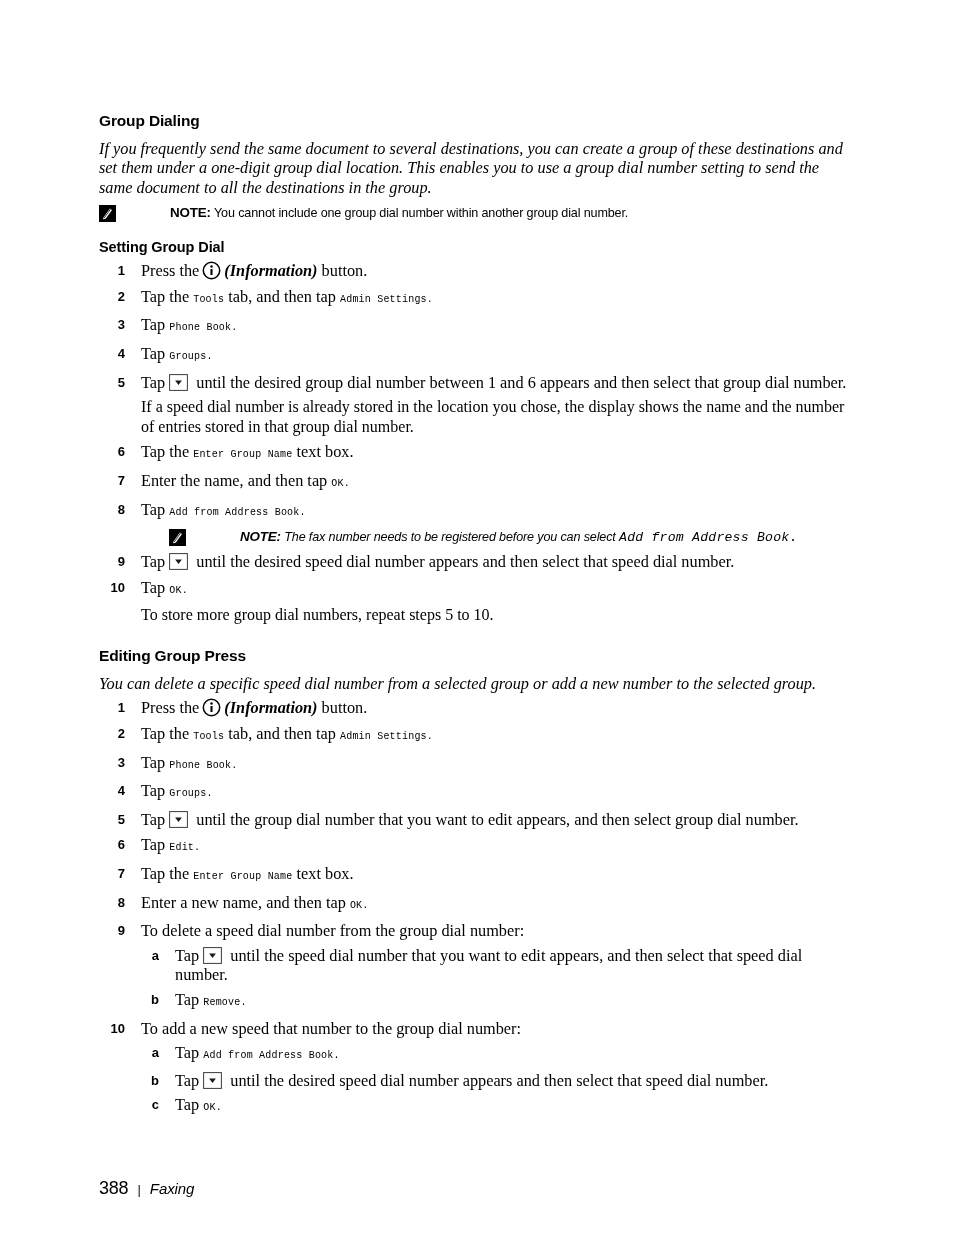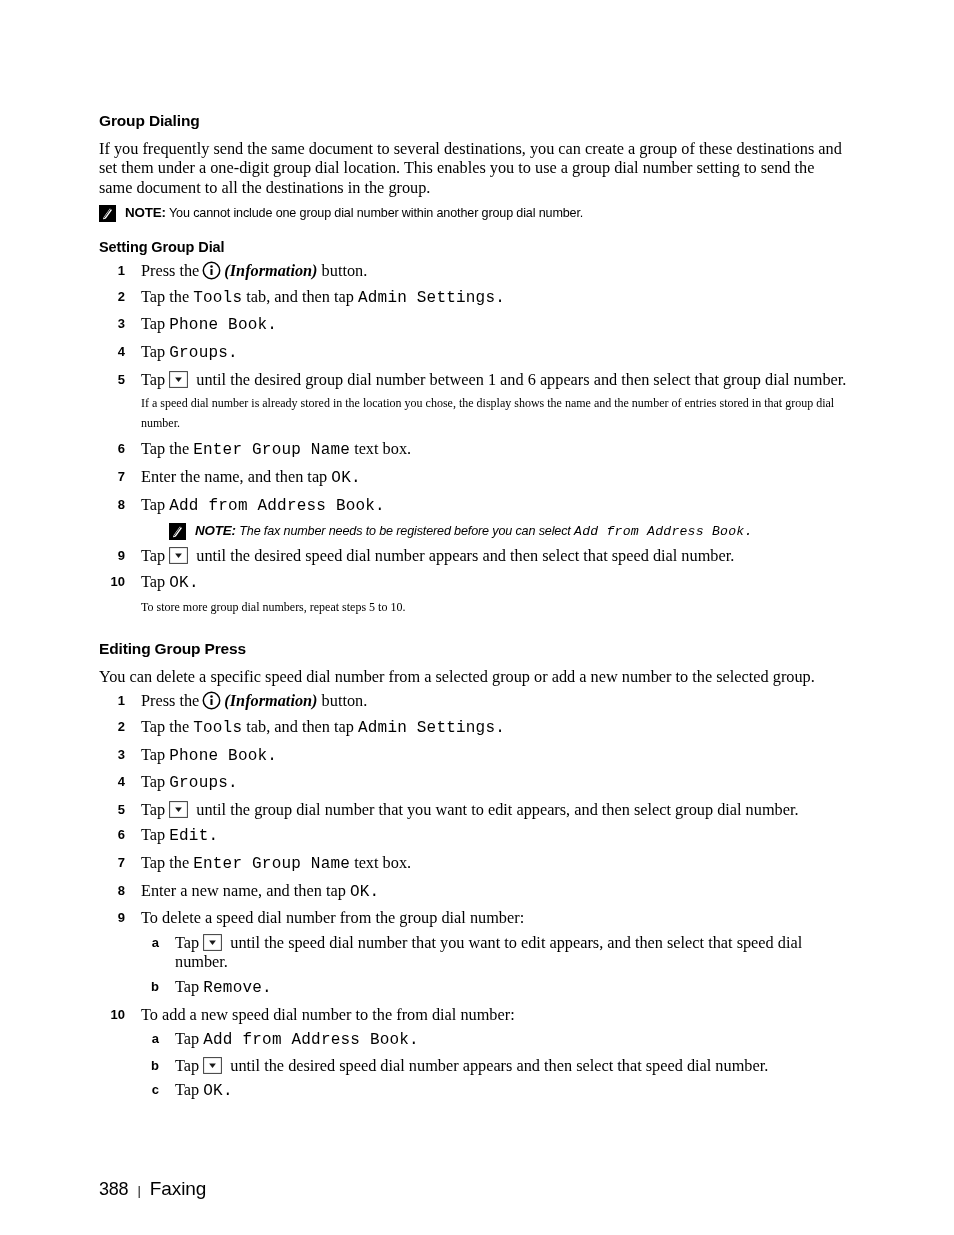--- a/index.html
+++ b/index.html
@@ -49,35 +49,37 @@
     line-height: 1.15;
   }
   h2.section-head.spaced-top { margin-top: 22px; }
 
   
   p.body {
     font-size: 16.3px;
     line-height: 19.6px;
     margin: 0 0 0 0;
     text-align: left;
+    font-style: italic;
   }
   p.body.intro { margin-bottom: 5px; }
 
   
   .ui {
     font-family: "Liberation Mono", "DejaVu Sans Mono", monospace;
-    font-size: 16px;
+    font-size: 10px;
     letter-spacing: 0.2px;
   }
 
   
   .note {
     display: flex;
     align-items: flex-start;
     margin: 6px 0 0 0;
+    gap: 45px;
   }
   .note.indent-1 { margin-left: 0px; }
   .note.indent-2 { margin-left: 28px; font-style: italic; }
   .note-icon {
     flex: 0 0 auto;
     width: 17px;
     height: 17px;
     background: #000000;
     margin-right: 9px;
     margin-top: 1px;
@@ -114,21 +116,21 @@
     top: 0;
     width: 26px;
     text-align: right;
     font-family: "Liberation Sans", "DejaVu Sans", sans-serif;
     font-weight: bold;
     font-size: 13px;
     line-height: 20px;
   }
   ol.steps > li .step-extra {
     margin-top: 5px;
-    font-size: 12px;
+    font-size: 16px;
     line-height: 19.6px;
   }
 
   
   ol.substeps {
     list-style: none;
     margin: 5px 0 0 0;
     padding: 0;
   }
   ol.substeps > li {
@@ -184,22 +186,23 @@
     font-weight: normal;
     font-size: 18px;
     letter-spacing: -0.2px;
   }
   .footer .sep {
     margin: 0 9px;
     font-size: 13px;
     color: #111;
   }
   .footer .chap {
-    font-size: 19px;
+    font-size: 15px;
     letter-spacing: -0.1px;
+    font-style: italic;
   }
 </style>
 </head>
 <body>
 
 <div class="page">
   <div class="content">
 
     <h2 class="section-head">Group Dialing</h2>
 
@@ -390,21 +393,21 @@
           <li>
             <span class="num">b</span>
             <span>Tap</span>
             <span class="ui">Remove</span><span class="ui">.</span>
           </li>
         </ol>
       </li>
 
       <li>
         <span class="num">10</span>
-        <span>To add a new speed dial number to the from dial number:</span>
+        <span>To add a new speed that number to the group dial number:</span>
         <ol class="substeps">
           <li>
             <span class="num">a</span>
             <span>Tap</span>
             <span class="ui">Add from Address Book</span><span class="ui">.</span>
           </li>
           <li>
             <span class="num">b</span>
             <span>Tap</span><span class="icon-dropdown"><svg width="19" height="17" viewBox="0 0 19 17">
                   <rect x="0.6" y="0.6" width="17.8" height="15.8" fill="#fff" stroke="#3b3b3b" stroke-width="1"></rect>

